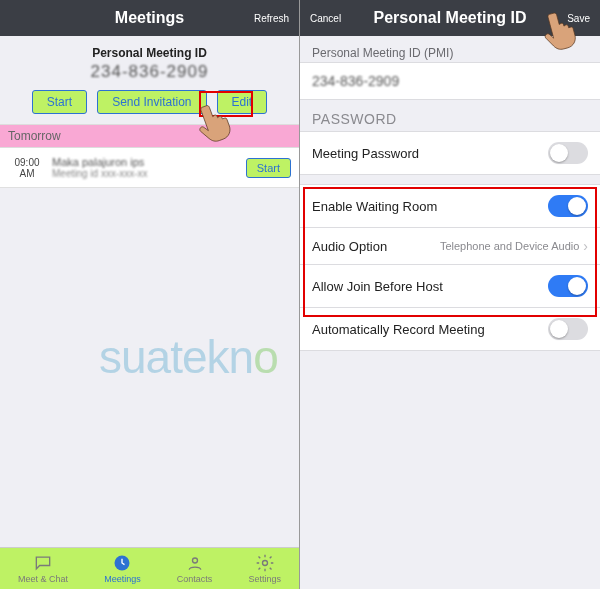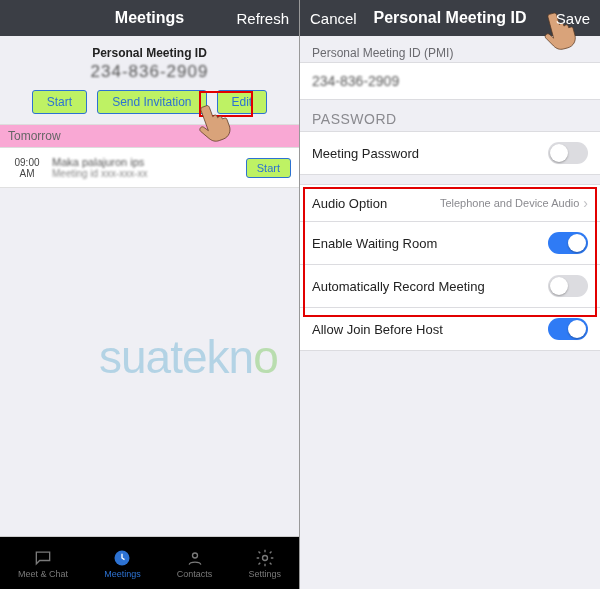--- a/index.html
+++ b/index.html
@@ -1,35 +1,35 @@
 <!DOCTYPE html>
 <html><head>
 <meta charset="utf-8">
 <style>
   * { box-sizing: border-box; margin: 0; padding: 0; font-family: -apple-system, Helvetica, Arial, sans-serif; }
   body { width: 600px; height: 589px; background: #fff; display: flex; position: relative; }
   .pane { width: 300px; height: 589px; display: flex; flex-direction: column; background: #efeff4; position: relative; overflow: hidden; }
   .pane.left { border-right: 1px solid #999; }
   .header { height: 36px; background: #3b3e45; color: #fff; display: flex; align-items: center; justify-content: space-between; padding: 0 10px; font-size: 14px; }
   .header .title { font-weight: 600; font-size: 16px; flex: 1; text-align: center; position: absolute; left: 0; right: 0; pointer-events: none; }
-  .header .left-btn, .header .right-btn { font-size: 15px; z-index: 1; }
+  .header .left-btn, .header .right-btn { font-size: 10px; z-index: 1; }
   .pmi-block { text-align: center; padding: 10px 0 8px 0; }
   .pmi-label { font-size: 12px; color: #222; font-weight: 600; margin-bottom: 2px; }
   .pmi-value { font-size: 17px; color: #555; filter: blur(1.2px); letter-spacing: 1px; }
   .btn-row { display: flex; justify-content: center; gap: 10px; padding: 0 12px 10px 12px; }
   .pill-btn { border: 1px solid #2d72d2; color: #2d72d2; background: #bef264; border-radius: 3px; padding: 4px 14px; font-size: 12px; font-weight: 500; }
   .pill-btn.small { padding: 3px 10px; font-size: 11px; }
   .section-hdr { font-size: 12px; color: #666; padding: 4px 8px; background: #f9a8d4; border-top: 1px solid #ddd; border-bottom: 1px solid #ddd; }
   .mtg-row { display: flex; align-items: center; padding: 8px; background: #fff; border-bottom: 1px solid #e0e0e0; }
   .mtg-time { width: 38px; font-size: 10px; color: #444; text-align: center; line-height: 1.1; }
   .mtg-time .ampm { display:block; }
   .mtg-info { flex: 1; padding: 0 6px; }
   .mtg-title { font-size: 11px; color: #555; filter: blur(1.3px); }
   .mtg-sub { font-size: 10px; color: #888; filter: blur(1.3px); }
-  .tabbar { margin-top: auto; height: 53px; background: #000000; border-top: 1px solid #ccc; display: flex; justify-content: space-around; align-items: center; }
+  .tabbar { margin-top: auto; height: 42px; background: #bef264; border-top: 1px solid #ccc; display: flex; justify-content: space-around; align-items: center; }
   .tab { display: flex; flex-direction: column; align-items: center; font-size: 9px; color: #7a7a7a; gap: 1px; }
   .tab.active { color: #2d72d2; }
   .tab svg { width: 20px; height: 20px; }
   
   .form-section-label { font-size: 14px; color: #8a8a8f; padding: 12px 12px 4px 12px; letter-spacing: 0.5px; }
   .cell { background: #fff; border-top: 1px solid #dcdce0; border-bottom: 1px solid #dcdce0; padding: 10px 12px; display: flex; align-items: center; justify-content: space-between; font-size: 13px; color: #222; margin-bottom: -1px; }
   .cell .value { color: #8a8a8f; font-size: 11px; display: flex; align-items: center; gap: 4px; }
   .cell .value.blur { filter: blur(1.2px); color:#555; font-size:14px; }
   .toggle { width: 40px; height: 22px; border-radius: 11px; background: #dcdce0; position: relative; }
   .toggle::after { content: ""; width: 18px; height: 18px; background: #fff; border-radius: 50%; position: absolute; top: 2px; left: 2px; box-shadow: 0 1px 2px rgba(0,0,0,.3); transition: none; }
@@ -128,37 +128,37 @@
 
   <div class="form-section-label">PASSWORD</div>
   <div class="cell">
     <span>Meeting Password</span>
     <span class="toggle"></span>
   </div>
 
   <div style="height:10px"></div>
 
   <div class="cell">
+    <span>Enable Waiting Room</span>
+    <span class="toggle on"></span>
+  </div>
+  <div class="cell">
     <span>Audio Option</span>
     <span class="value">
       <span>Telephone and Device Audio</span>
       <span class="chev">›</span>
     </span>
   </div>
   <div class="cell">
-    <span>Enable Waiting Room</span>
+    <span>Allow Join Before Host</span>
     <span class="toggle on"></span>
   </div>
   <div class="cell">
     <span>Automatically Record Meeting</span>
     <span class="toggle"></span>
-  </div>
-  <div class="cell">
-    <span>Allow Join Before Host</span>
-    <span class="toggle on"></span>
   </div>
 </div>
 
 <div class="red-box annot-edit"></div>
 <div class="red-box annot-options"></div>
 
 <div class="hand hand-edit">
   <svg viewBox="0 0 64 64">
       <path fill="#d9a37a" stroke="#5a3a23" stroke-width="1" d="M30 6c2 0 3 2 3 4v14l3-1c2 0 3 1 3 3v2l3-1c2 0 3 1 3 3v2l3 0c2 0 3 1 3 3v10c0 8-6 15-15 15h-6c-6 0-10-3-13-8l-8-14c-1-2 0-4 2-5s4 0 5 2l4 6V10c0-2 1-4 3-4z"></path>
     </svg>

